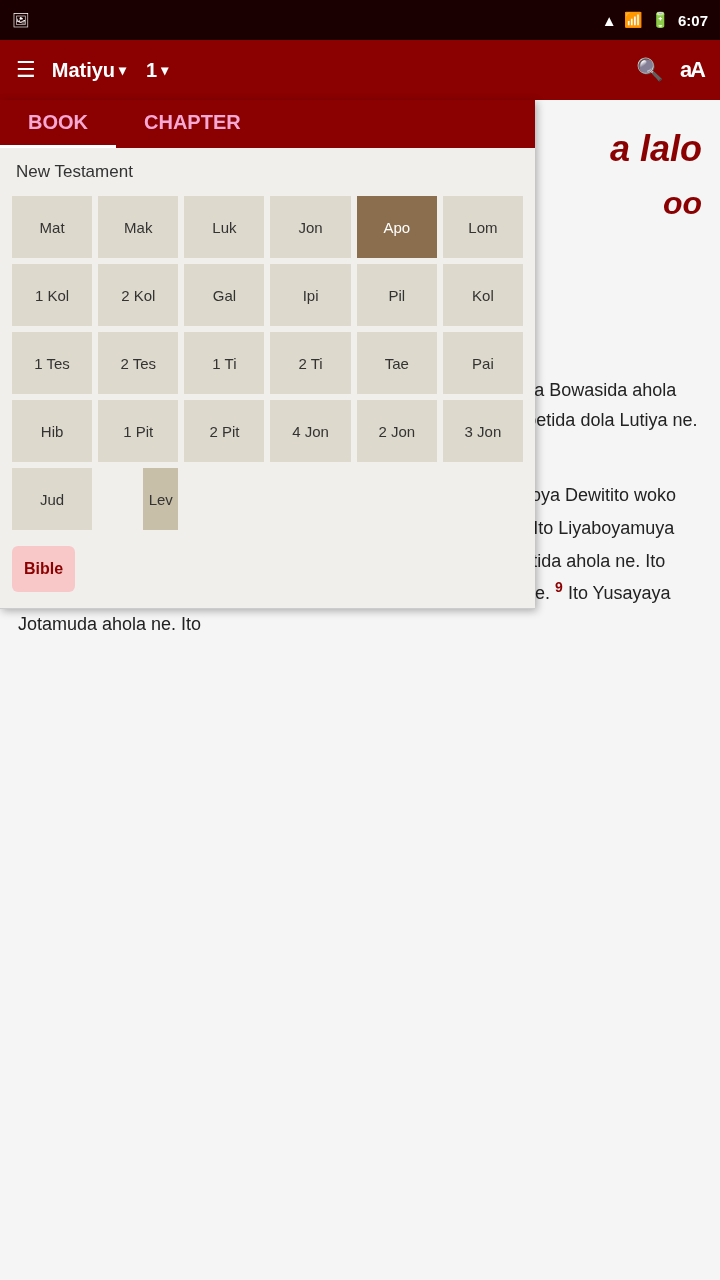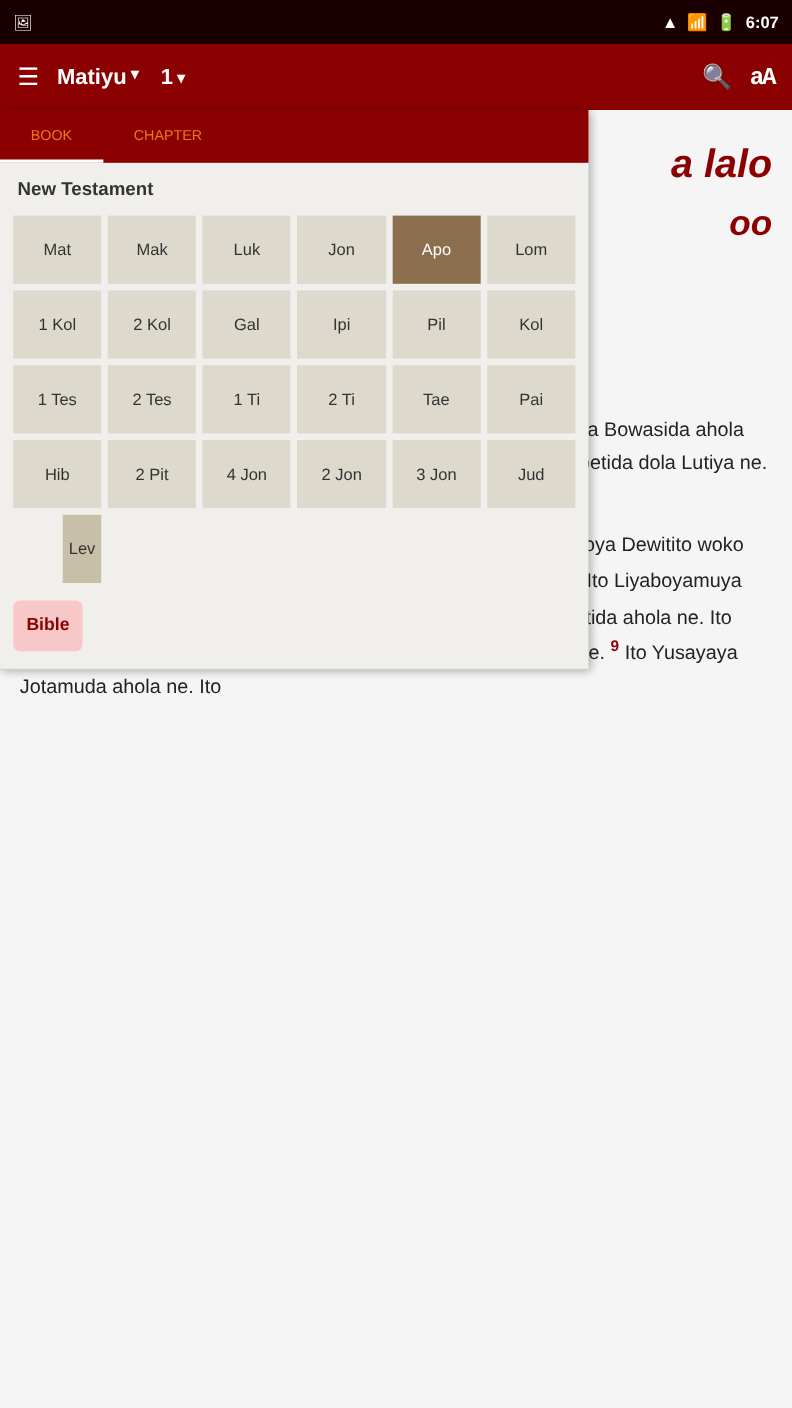--- a/index.html
+++ b/index.html
@@ -24,25 +24,25 @@
     .app-bar {
       background: #8b0000;
       height: 60px;
       display: flex;
       align-items: center;
       padding: 0 16px;
       gap: 16px;
       color: white;
     }
     .app-bar-menu { font-size: 22px; cursor: pointer; }
-    .app-bar-title { font-size: 20px; font-weight: bold; display: flex; align-items: flex-start; gap: 4px; cursor: pointer; }
+    .app-bar-title { font-size: 20px; font-weight: bold; display: flex; align-items: center; gap: 4px; cursor: pointer; }
     .app-bar-chapter { font-size: 20px; font-weight: bold; display: flex; align-items: center; gap: 4px; cursor: pointer; margin-left: 4px; }
     .app-bar-spacer { flex: 1; }
     .app-bar-search { font-size: 22px; cursor: pointer; }
-    .app-bar-font { font-size: 22px; font-weight: bold; cursor: pointer; letter-spacing: -2px; font-family: Liberation Mono, monospace; }
+    .app-bar-font { font-size: 22px; font-weight: bold; cursor: pointer; letter-spacing: -2px; }
     .dropdown-arrow { font-size: 14px; }
 
     
     .dropdown-panel {
       background: #f0efec;
       width: 535px;
       position: absolute;
       top: 100px;
       left: 0;
       z-index: 100;
@@ -50,37 +50,37 @@
       box-shadow: 2px 2px 8px rgba(0,0,0,0.3);
     }
 
     
     .panel-tabs {
       background: #8b0000;
       display: flex;
       height: 48px;
     }
     .panel-tab {
-      color: #f97316;
-      font-size: 13px;
-      font-weight: normal;
+      color: #f9a8d4;
+      font-size: 20px;
+      font-weight: bold;
       padding: 0 28px;
       display: flex;
       align-items: center;
       cursor: pointer;
       border-bottom: 3px solid transparent;
     }
     .panel-tab.active {
       border-bottom: 3px solid white;
     }
 
     
     .section-header {
       font-size: 17px;
-      font-weight: bold;
+      font-weight: normal;
       color: #333;
       padding: 14px 8px 8px 16px;
     }
 
     
     .book-grid {
       display: grid;
       grid-template-columns: repeat(6, 1fr);
       gap: 6px;
       padding: 6px 12px 12px 12px;
@@ -203,20 +203,21 @@
     <div class="book-cell">Kol</div>
 
     <div class="book-cell">1 Tes</div>
     <div class="book-cell">2 Tes</div>
     <div class="book-cell">1 Ti</div>
     <div class="book-cell">2 Ti</div>
     <div class="book-cell">Tae</div>
     <div class="book-cell">Pai</div>
 
     <div class="book-cell">Hib</div>
+    <div class="book-cell">1 Pit</div>
     <div class="book-cell">2 Pit</div>
     <div class="book-cell">4 Jon</div>
     <div class="book-cell">2 Jon</div>
 
     <div class="book-cell">3 Jon</div>
     <div class="book-cell">Jud</div>
     <div class="book-cell current">Lev</div>
     <div class="book-cell" style="background:transparent;"></div>
     <div class="book-cell" style="background:transparent;"></div>
     <div class="book-cell" style="background:transparent;"></div>

